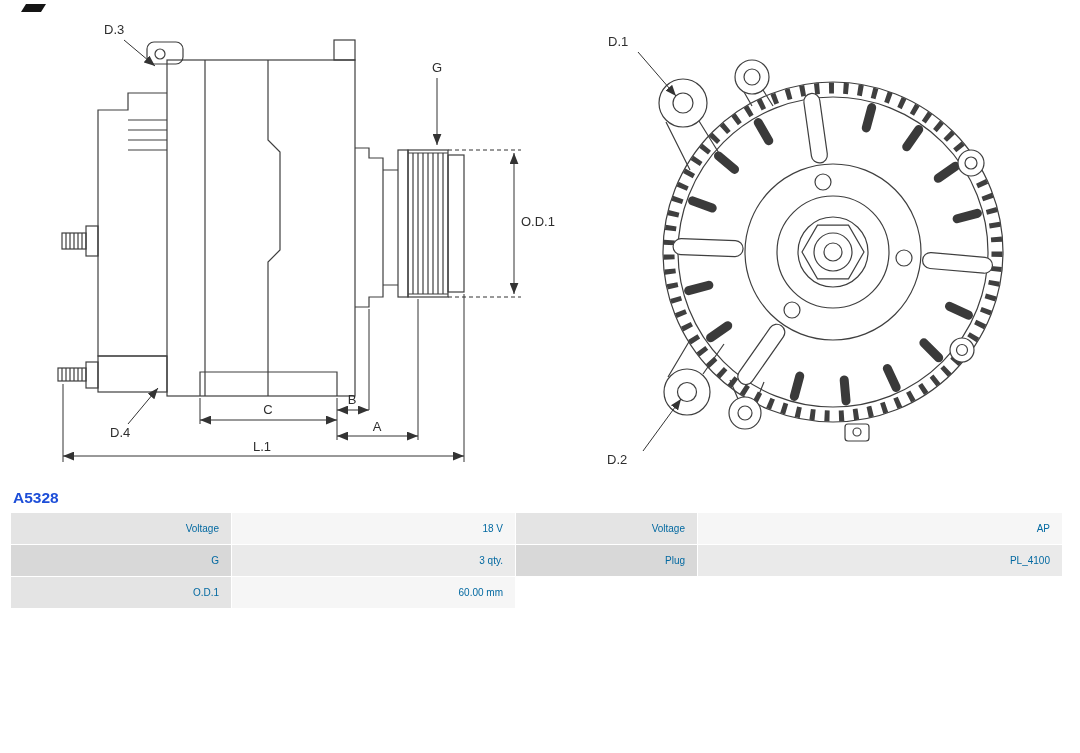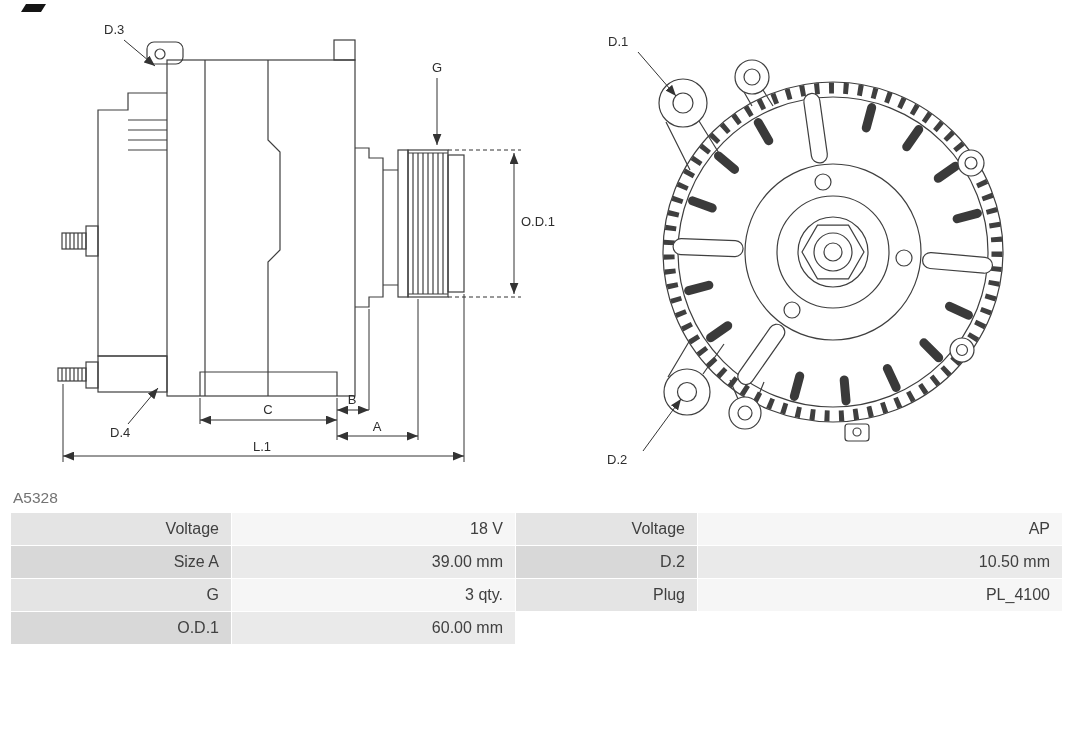--- a/index.html
+++ b/index.html
@@ -8,24 +8,24 @@
     font-family:"Liberation Sans",sans-serif;color:#4a4a4a;
   }
   .diagram-wrap{width:1080px;height:486px;position:relative;}
   svg{display:block;}
   .outline{stroke:#3f3f3f;stroke-width:1.2;fill:none;}
   .fillwhite{fill:#fff;}
   .dim{stroke:#333;stroke-width:1;fill:none;}
   .dashed{stroke-dasharray:4 3;}
   .slot{fill:#3a3a3a;stroke:none;}
   .dimtext{font-family:"Liberation Sans",sans-serif;font-size:13px;fill:#2e2e2e;}
-  .part-number{margin:3px 0 5px 13px;font-size:15.5px;color:#737373;}
+  .part-number{margin:3px 0 5px 13px;font-size:15.5px;color:#1d4ed8;font-weight:bold;}
   table.specs{
     border-collapse:collapse;table-layout:fixed;width:1052px;margin:0 0 0 10px;
-    font-size:16px;color:#404040;
+    font-size:10px;color:#0369a1;
   }
   table.specs td{
     padding:7px 12px;text-align:right;border:1px solid #fff;vertical-align:middle;
     height:17px;overflow:hidden;white-space:nowrap;
   }
   tr.spec-row:nth-child(odd) td.lbl{background:#e4e4e4;}
   tr.spec-row:nth-child(odd) td.val{background:#f6f6f6;}
   tr.spec-row:nth-child(even) td.lbl{background:#d8d8d8;}
   tr.spec-row:nth-child(even) td.val{background:#eaeaea;}
   table.specs td:empty{background:#fff !important;}
@@ -190,26 +190,20 @@
       <col style="width:365px">
   </colgroup>
   <tbody>
     <tr class="spec-row">
       <td class="lbl">Voltage</td>
       <td class="val">18 V</td>
       <td class="lbl">Voltage</td>
       <td class="val">AP</td>
     </tr>
     <tr class="spec-row">
-      <td class="lbl">Size A</td>
-      <td class="val">39.00 mm</td>
-      <td class="lbl">D.2</td>
-      <td class="val">10.50 mm</td>
-    </tr>
-    <tr class="spec-row">
       <td class="lbl">G</td>
       <td class="val">3 qty.</td>
       <td class="lbl">Plug</td>
       <td class="val">PL_4100</td>
     </tr>
     <tr class="spec-row">
       <td class="lbl">O.D.1</td>
       <td class="val">60.00 mm</td>
       <td class="lbl"></td>
       <td class="val"></td>

